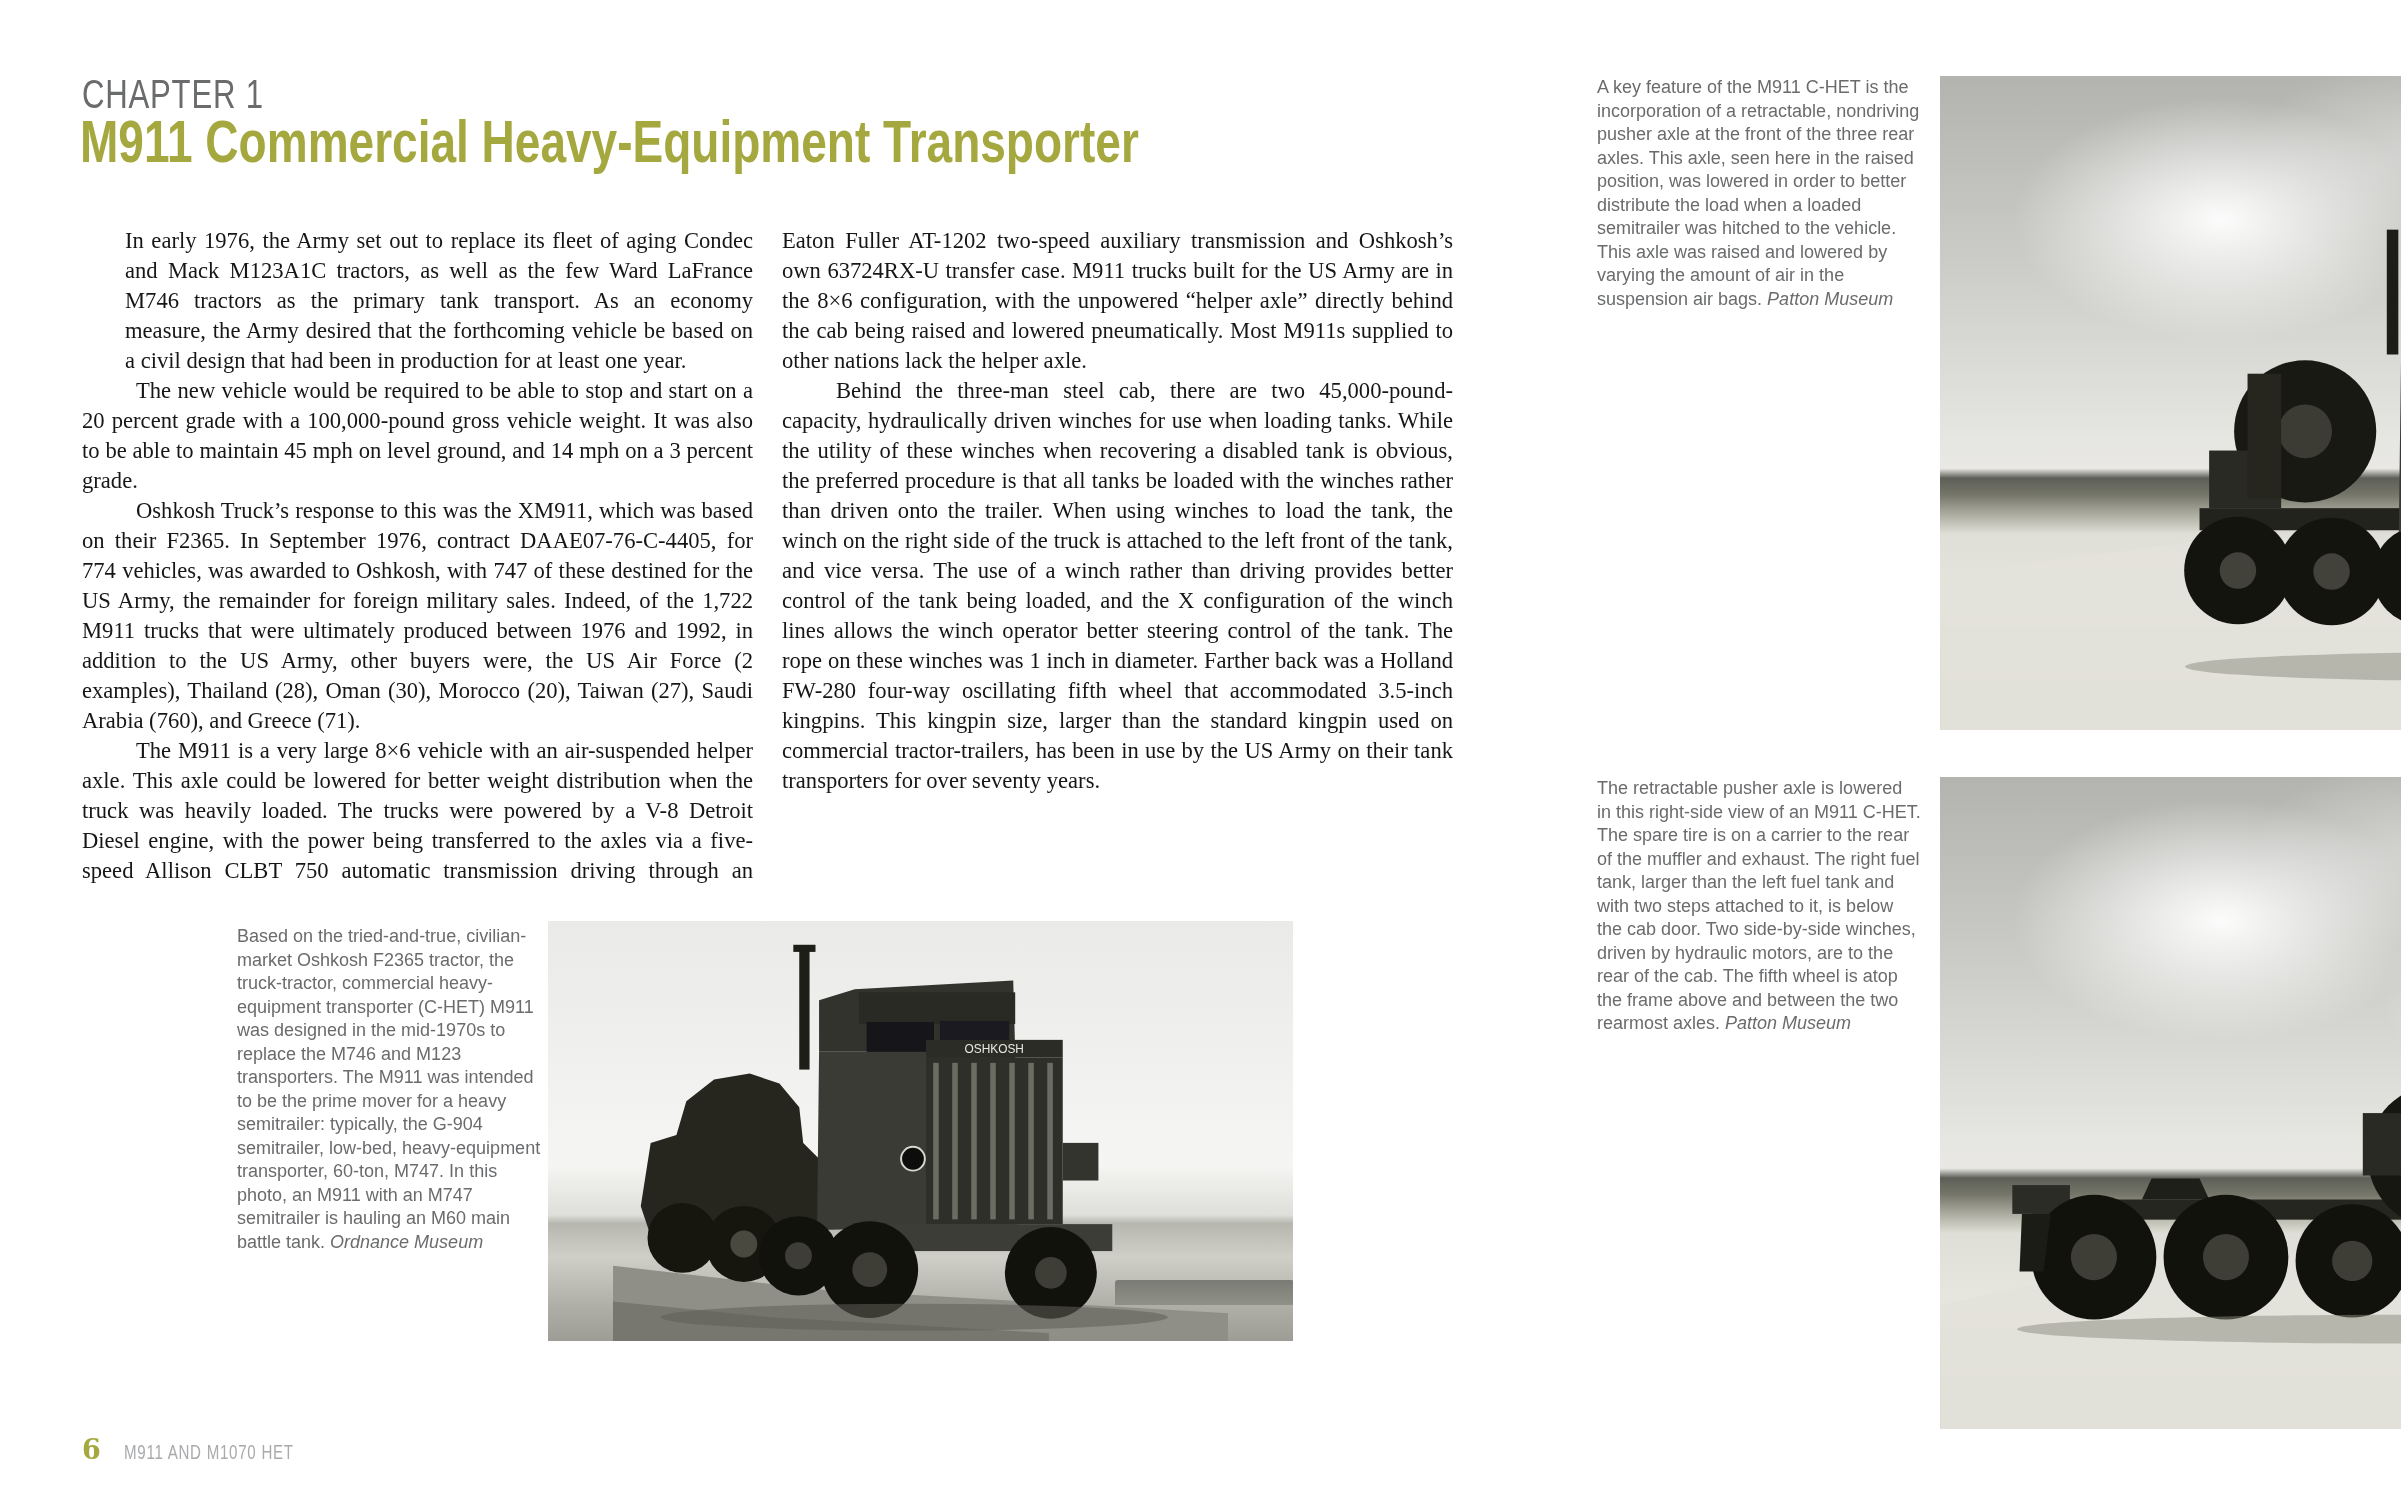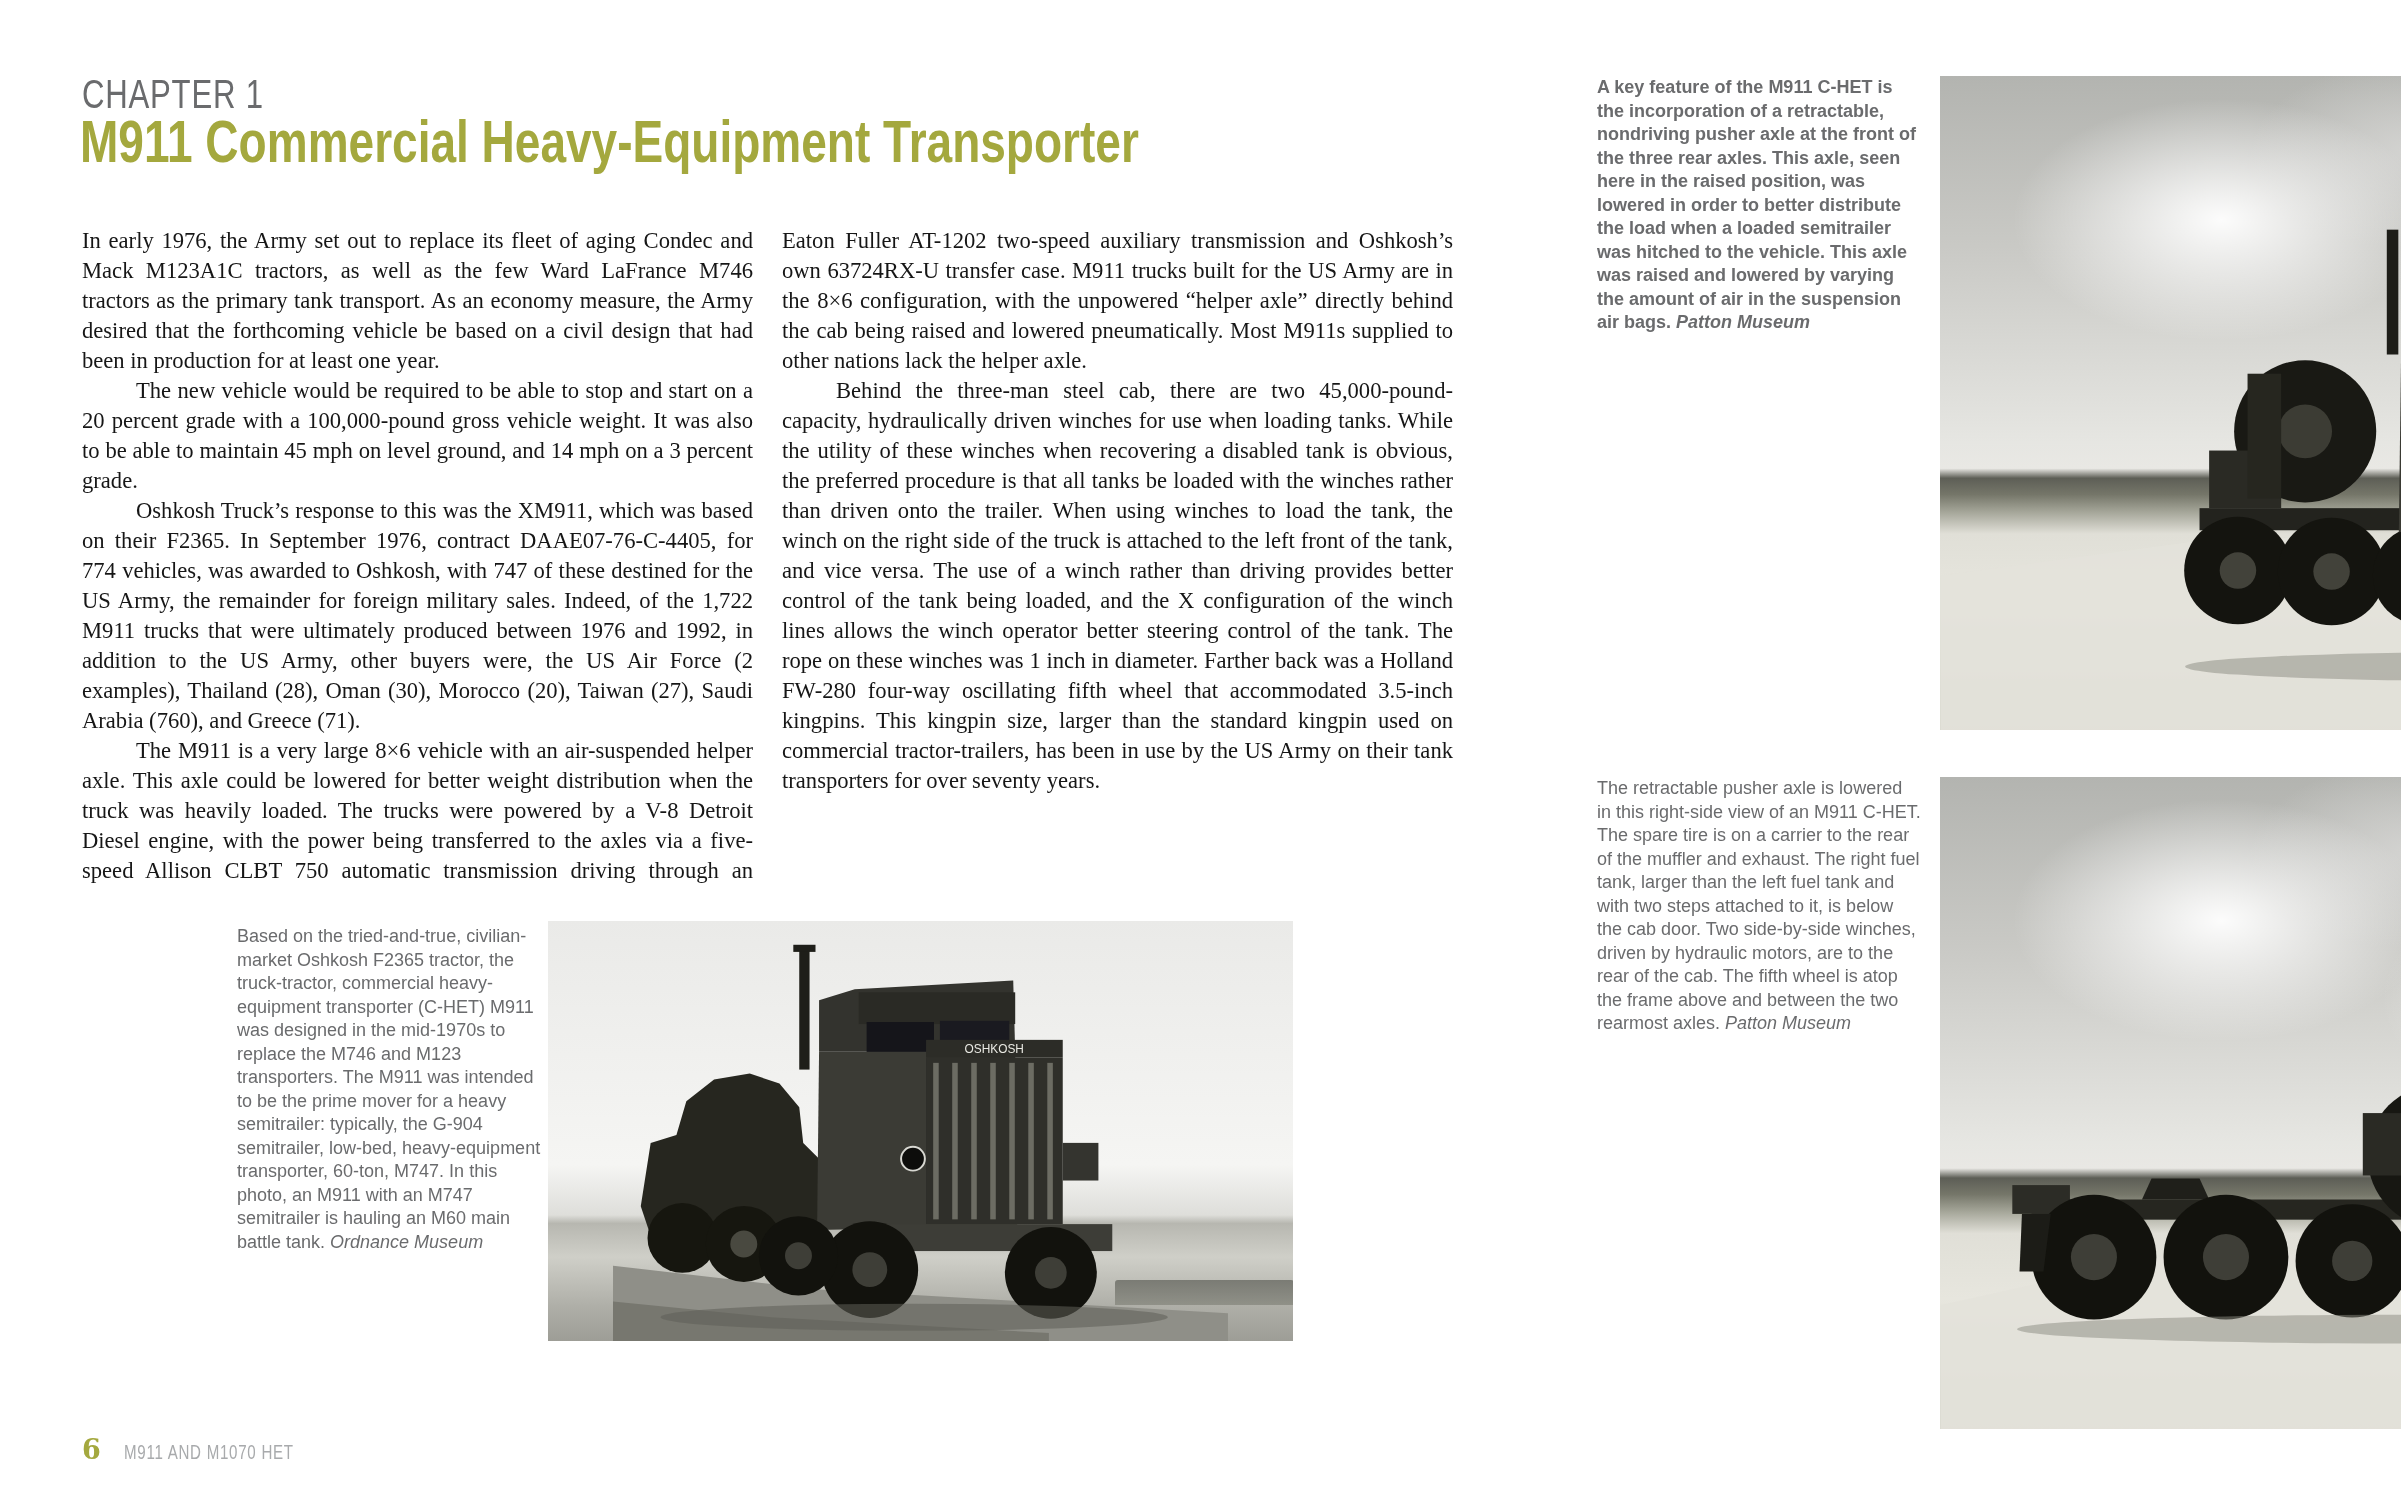--- a/index.html
+++ b/index.html
@@ -26,21 +26,21 @@
     white-space:nowrap;letter-spacing:0px;
   }
   
   .bodycols{
     position:absolute;left:82px;top:226px;width:1371px;height:665px;
     column-count:2;column-gap:29px;column-fill:auto;
     font-size:22.6px;line-height:30px;color:#161616;
     text-align:justify;
   }
   .bodycols p{margin:0;text-indent:54px;}
-  .bodycols p.first{text-indent:0;}
+  .bodycols p.first{text-indent:0;margin-left:43px;}
   
   .caption{
     position:absolute;
     font-family:"Liberation Sans", sans-serif;
     font-size:18px;line-height:23.5px;color:#6a6b6d;
     text-align:left;
   }
   .caption .credit{font-style:italic;}
   
   .photo{position:absolute;overflow:hidden;background:#ededeb;}
@@ -144,21 +144,21 @@
       <circle cx="468" cy="845" r="100" fill="#12120d"></circle>
       <circle cx="468" cy="845" r="34" fill="#3e3e37"></circle>
 
       <ellipse cx="760" cy="1000" rx="640" ry="34" fill="#5f5f58" opacity=".55"></ellipse>
     </svg>
   </div>
 
   <div class="folio folio-left">6</div>
   <div class="running-head rh-left">M911 AND M1070 HET</div>
 
-  <div class="caption" style="left:1597px;top:76px;width:324px;font-weight:bold;">
+  <div class="caption" style="left:1597px;top:76px;width:324px;">
     <span>A key feature of the M911 C-HET is the incorporation of a retractable, nondriving pusher axle at the front of the three rear axles. This axle, seen here in the raised position, was lowered in order to better distribute the load when a loaded semitrailer was hitched to the vehicle. This axle was raised and lowered by varying the amount of air in the suspension air bags. </span><span class="credit">Patton Museum</span>
   </div>
 
   <div class="photo photo-cloudy-bg" style="left:1940px;top:76px;width:1005px;height:654px;">
     <svg viewBox="0 0 2092 1362">
 
       <polygon points="0,1362 0,1040 600,960 1700,980 2092,1060 2092,1362" fill="#e3e2da" opacity=".9"></polygon>
 
       <rect x="540" y="900" width="900" height="46" fill="#23231e"></rect>
 

